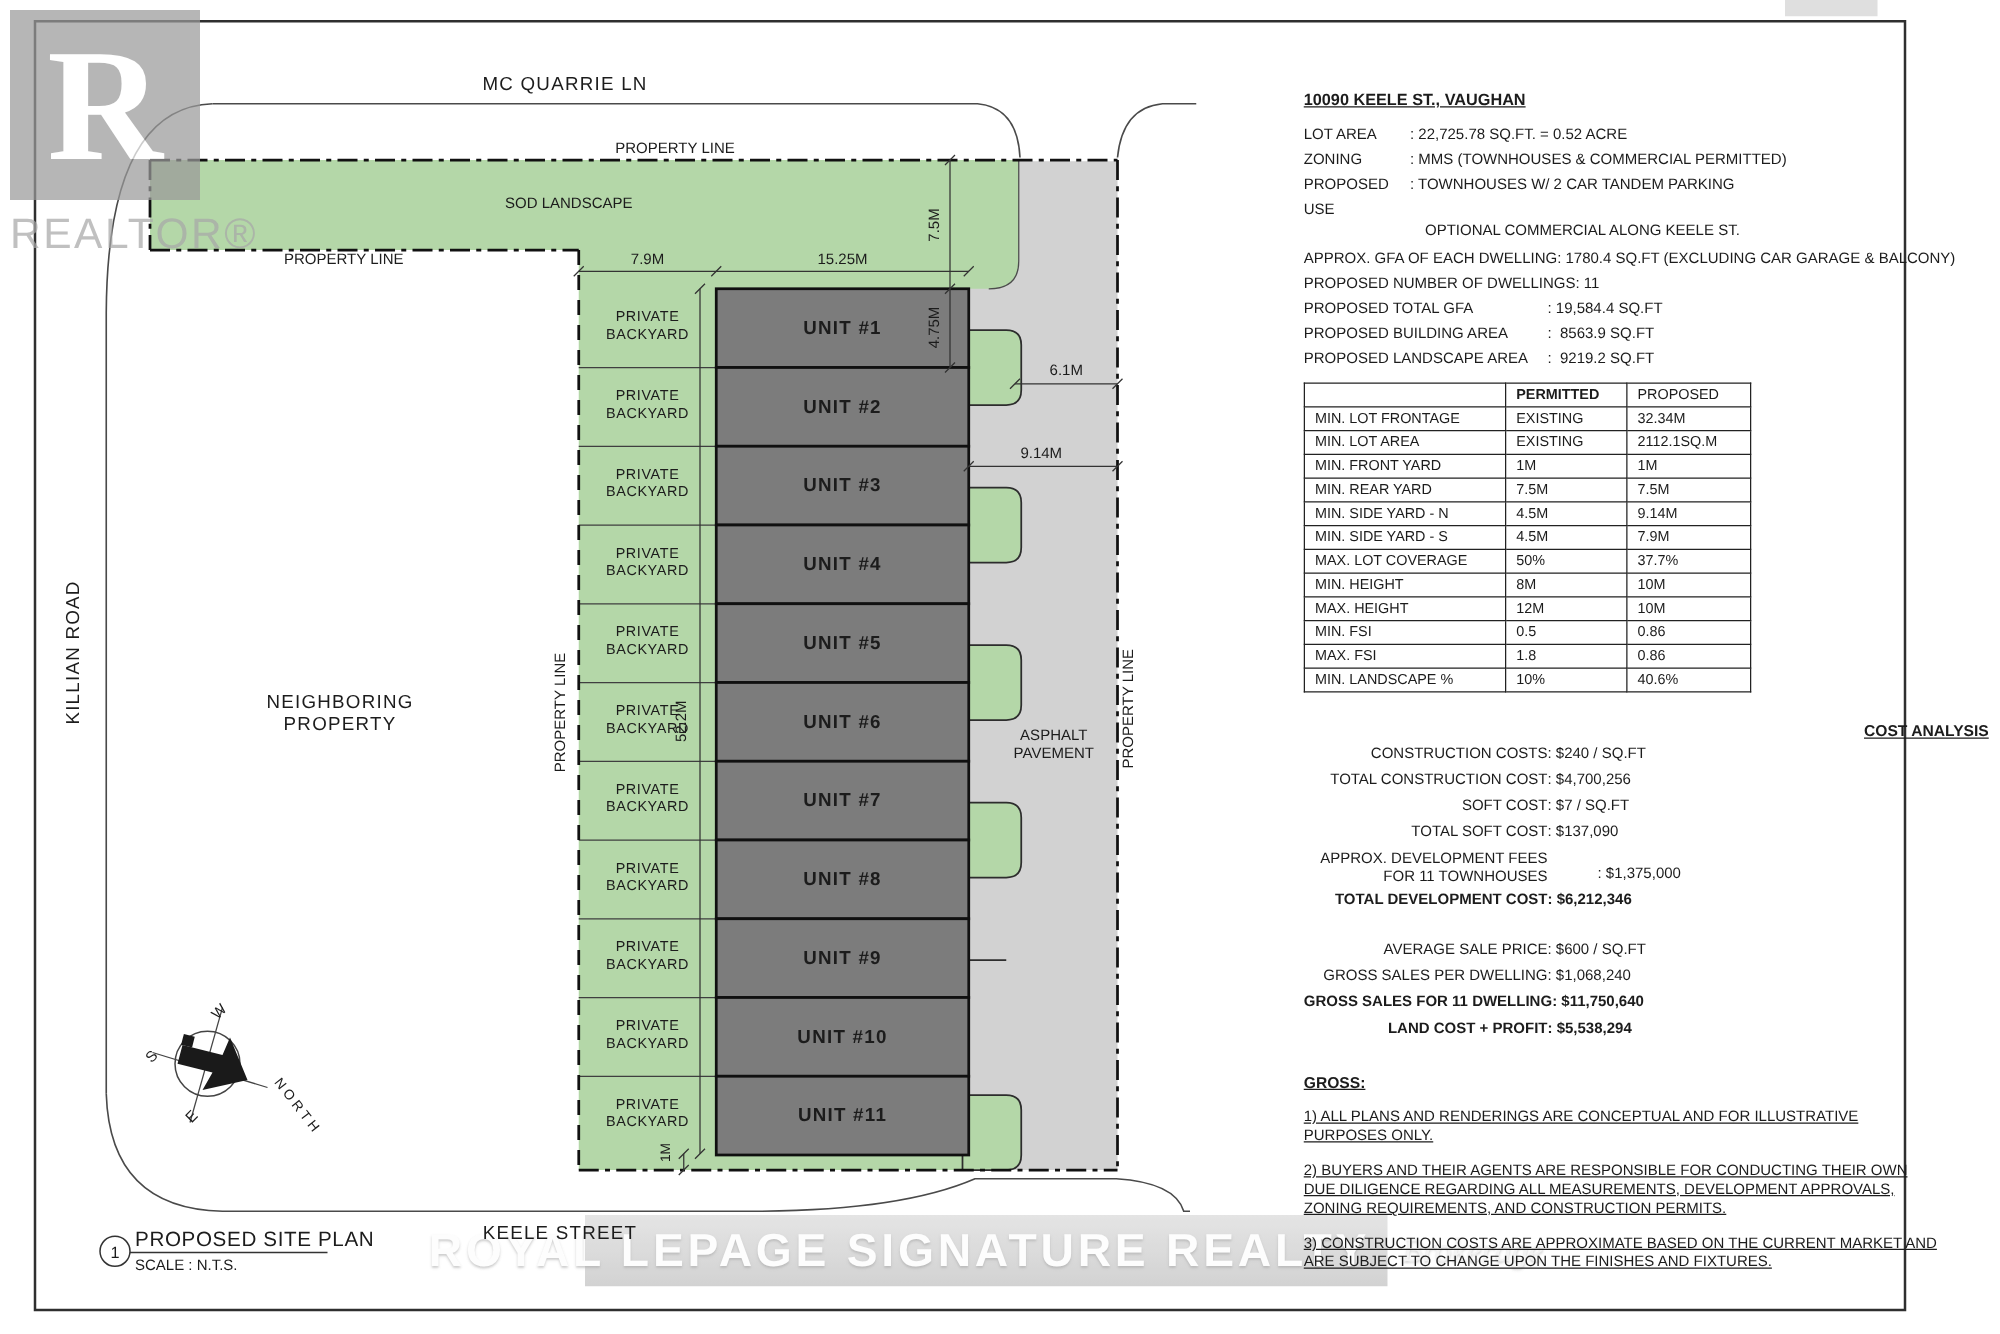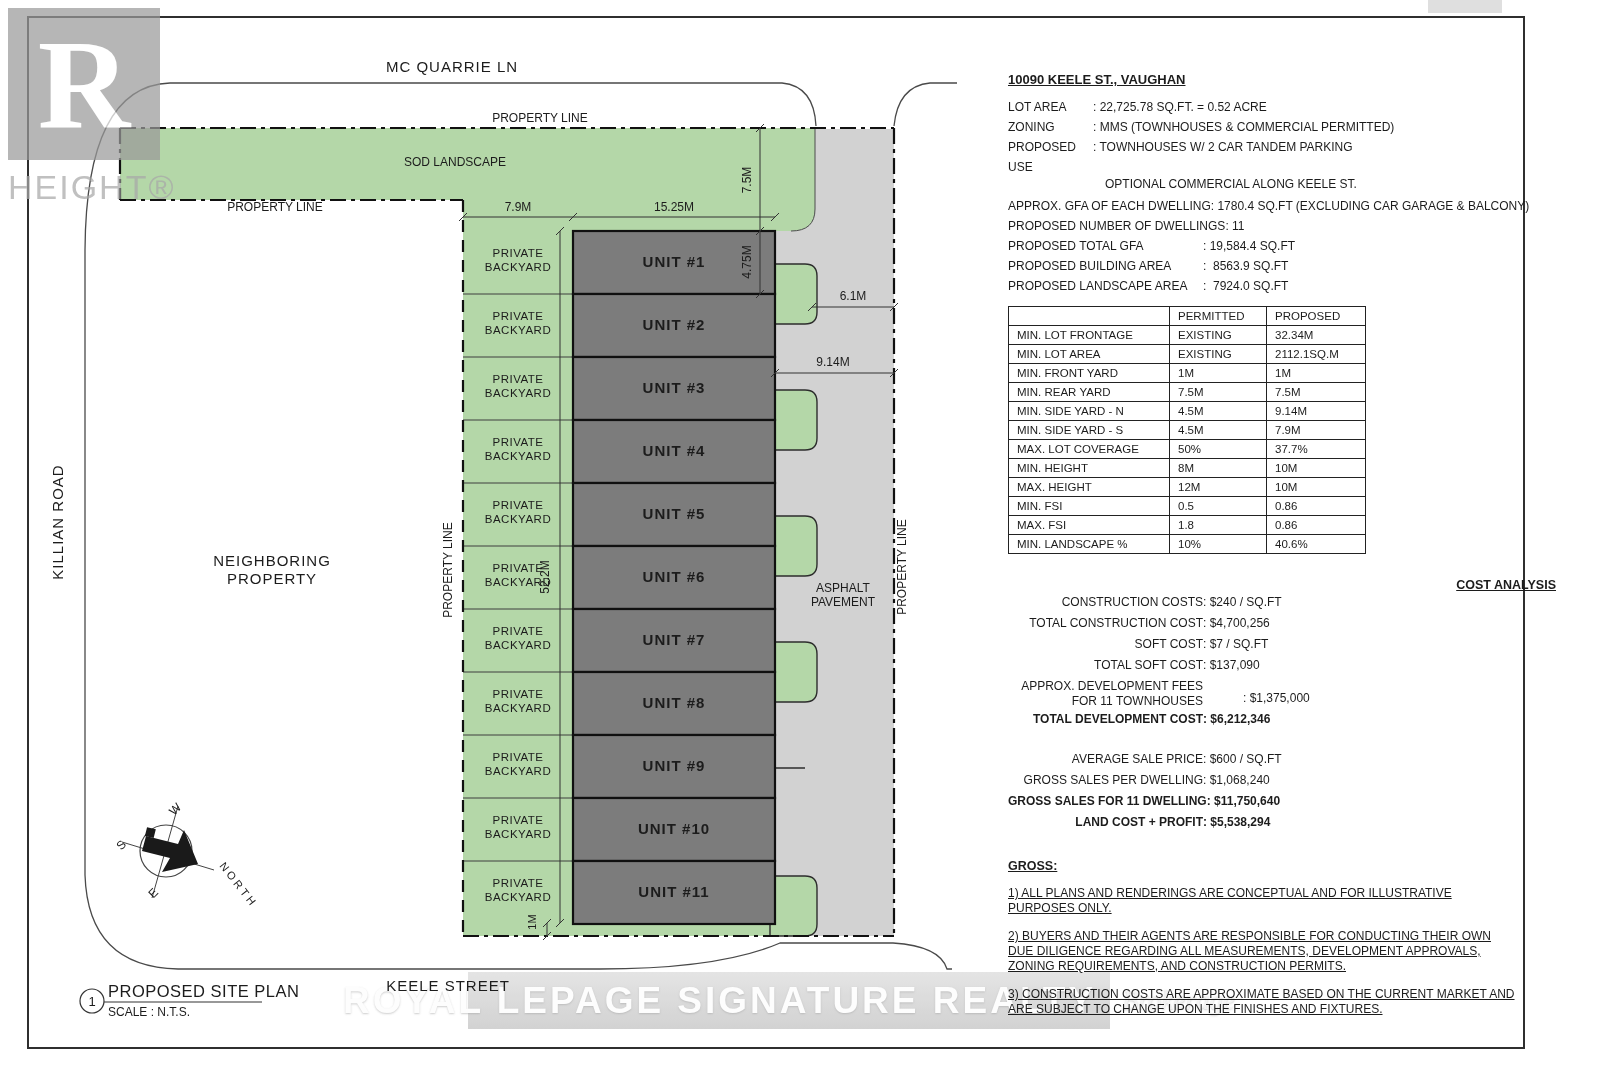--- a/index.html
+++ b/index.html
@@ -14,31 +14,31 @@
   .realtor .box{width:152px;height:152px;background:#9a9a9a;display:flex;align-items:center;justify-content:center;}
   .realtor .r{font-family:"Liberation Serif","DejaVu Serif",serif;font-weight:700;font-size:128px;color:#fff;line-height:1;}
   .realtor .word{margin-top:8px;font-size:34px;letter-spacing:2px;color:#a8a8a8;font-weight:400;}
   .wm-frag{position:absolute;left:1428px;top:0;width:74px;height:13px;background:#c9c9c9;opacity:.6;z-index:4;}
   .band{position:absolute;left:468px;top:972px;width:642px;height:57px;z-index:1;
         background:linear-gradient(180deg,#e0e0e0,#cbcbcb);opacity:.85;
         display:flex;align-items:center;justify-content:center;gap:26px;white-space:nowrap;}
   .band .big{font-size:37px;font-weight:700;letter-spacing:3px;color:#fdfdfd;text-shadow:0 1px 2px rgba(150,150,150,.55);}
   .band .script{font-family:"Liberation Serif","DejaVu Serif",serif;font-style:italic;font-size:27px;color:#f2f2f2;text-shadow:0 1px 2px rgba(150,150,150,.5);}
   
-  .panel{position:absolute;left:1008px;top:72px;width:548px;z-index:3;font-size:12px;}
+  .panel{position:absolute;left:1043px;top:72px;width:548px;z-index:3;font-size:12px;}
   .panel .h-title{font-weight:700;font-size:13px;text-decoration:underline;margin-bottom:10px;}
   .row{display:flex;line-height:20px;}
   .row .lab{flex:0 0 auto;}
   .g1 .lab{width:85px;}
   .g2 .lab{min-width:195px;}
   .row .val{white-space:pre-wrap;}
   .v2{margin-left:97px;line-height:15px;margin-bottom:4px;}
   table.z{border-collapse:collapse;margin-top:10px;font-size:11.5px;}
   table.z td,table.z th{border:1px solid #222;height:18px;padding:0 0 0 8px;text-align:left;font-weight:400;}
-  table.z .c0{width:152px;} table.z .c1{width:88px;} table.z .c2{width:90px;}
+  table.z .c0{width:152px;} table.z .c1{width:88px;font-weight:bold;} table.z .c2{width:90px;}
   .sec-title{font-weight:700;font-size:12.5px;text-decoration:underline;}
   .cost{margin-top:24px;text-align:right;}
   .cost .row{line-height:21px;}
   .cost .two .lab{line-height:15px;padding-top:3px;}
   .cost .two{align-items:flex-end;gap:40px;}
   .bold{font-weight:700;}
   .gap{height:19px;}
   .notes{margin-top:26px;width:508px;}
   .notes p{margin:13px 0 0 0;line-height:15px;font-size:12px;text-decoration:underline;}
 </style>
@@ -207,21 +207,21 @@
     <text x="108" y="997" font-size="16.5" letter-spacing=".5">PROPOSED SITE PLAN</text>
     <line x1="104" y1="1002" x2="262" y2="1002" stroke="#333" stroke-width="1.2"></line>
     <text x="108" y="1016" font-size="12">SCALE : N.T.S.</text>
   </g>
 </svg>
 
 <div class="realtor">
   <div class="box">
     <span class="r">R</span>
   </div>
-  <div class="word">HEIGHT®</div>
+  <div class="word">REALTOR®</div>
 </div>
 <div class="wm-frag"></div>
 
 <div class="panel">
   <div class="h-title">10090 KEELE ST., VAUGHAN</div>
 
   <div class="row g1">
     <span class="lab">LOT AREA</span>
     <span class="val">: 22,725.78 SQ.FT. = 0.52 ACRE</span>
   </div>
@@ -246,21 +246,21 @@
   <div class="row g2">
     <span class="lab">PROPOSED TOTAL GFA</span>
     <span class="val">: 19,584.4 SQ.FT</span>
   </div>
   <div class="row g2">
     <span class="lab">PROPOSED BUILDING AREA</span>
     <span class="val">:  8563.9 SQ.FT</span>
   </div>
   <div class="row g2">
     <span class="lab">PROPOSED LANDSCAPE AREA</span>
-    <span class="val">:  7924.0 SQ.FT</span>
+    <span class="val">:  9219.2 SQ.FT</span>
   </div>
 
   <table class="z">
     <tbody>
         <tr>
       <th class="c0"></th>
       <th class="c1">PERMITTED</th>
       <th class="c2">PROPOSED</th>
     </tr>
     <tr>

